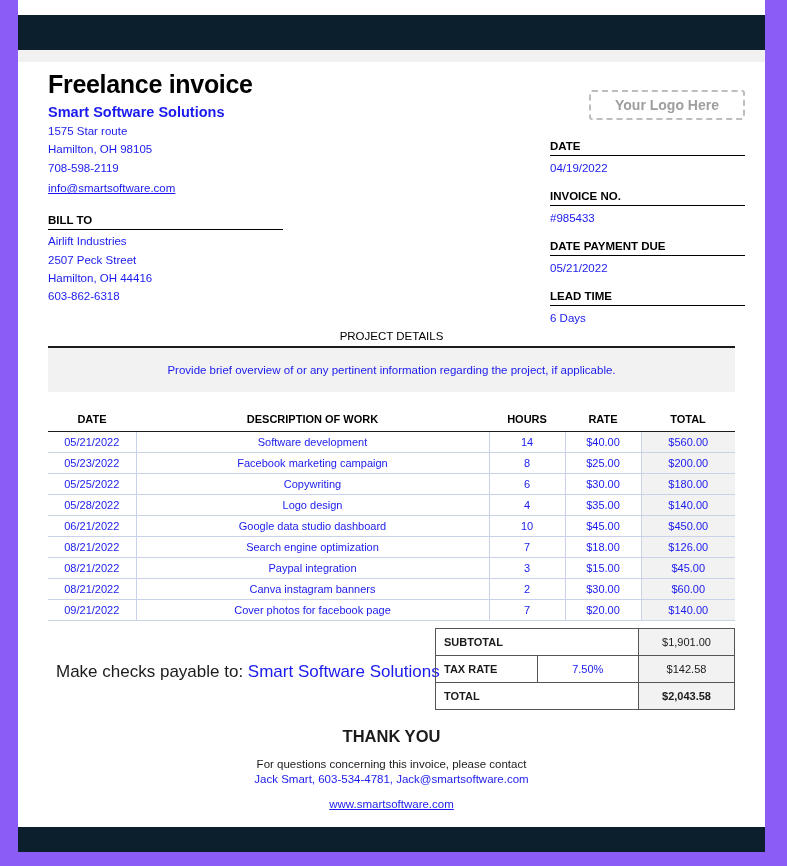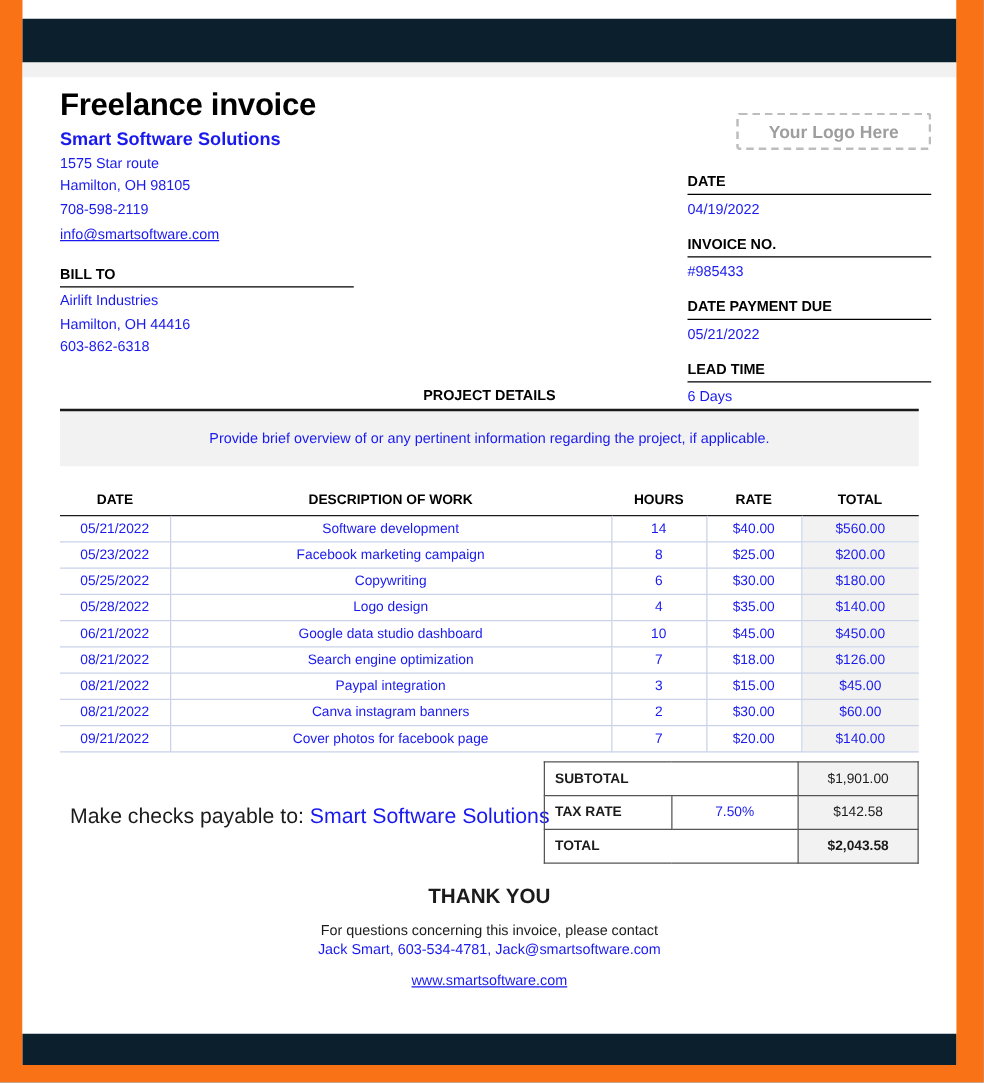--- a/index.html
+++ b/index.html
@@ -4,21 +4,21 @@
 <style>
   * { box-sizing: border-box; }
   html, body {
     margin: 0; padding: 0;
     background: #9e9e9e;
     font-family: "Liberation Sans", sans-serif;
   }
   .screen {
     position: relative;
     width: 787px; height: 866px;
-    background: #f97316;
+    background: #8b5cf6;
     overflow: hidden;
   }
   .page {
     position: absolute;
     left: 18px; top: 0px;
     width: 747px; height: 852px;
     background: #ffffff;
     overflow: hidden;
   }
   .topbar {
@@ -75,21 +75,21 @@
     font-size: 11.5px; font-weight: bold; color: #000;
     border-bottom: 1.6px solid #000; padding-bottom: 3px;
   }
   .billto-wrap .addr-line:first-of-type { margin-top: 7px; }
 
   .meta { position: absolute; right: 20px; top: 78px; width: 195px; }
   .meta-group { margin-bottom: 16px; }
   .meta-val { font-size: 11.5px; color: #1a1aee; margin-top: 6px; }
 
   .pd-title {
-    text-align: center; font-size: 11.5px; font-weight: bold;
+    text-align: center; font-size: 11.5px; font-weight: normal;
     color: #000; margin-top: 26px;
   }
   .pd-box {
     margin-top: 4px;
     border-top: 2.2px solid #1b1b1b;
     background: #f2f2f2;
     height: 46px;
     display: flex; align-items: center; justify-content: center;
   }
   .pd-text { font-size: 11.5px; color: #1a1aee; }
@@ -178,20 +178,21 @@
       <div class="addr-line">708-598-2119</div>
       <div class="email-line">info@smartsoftware.com</div>
 
       <div class="logo-box">
         <span>Your Logo Here</span>
       </div>
 
       <div class="billto-wrap">
         <div class="sec-label">BILL TO</div>
         <div class="addr-line">Airlift Industries</div>
+        <div class="addr-line">2507 Peck Street</div>
         <div class="addr-line">Hamilton, OH 44416</div>
         <div class="addr-line">603-862-6318</div>
       </div>
 
       <div class="meta">
         <div class="meta-group">
           <div class="sec-label">DATE</div>
           <div class="meta-val">04/19/2022</div>
         </div>
         <div class="meta-group">

